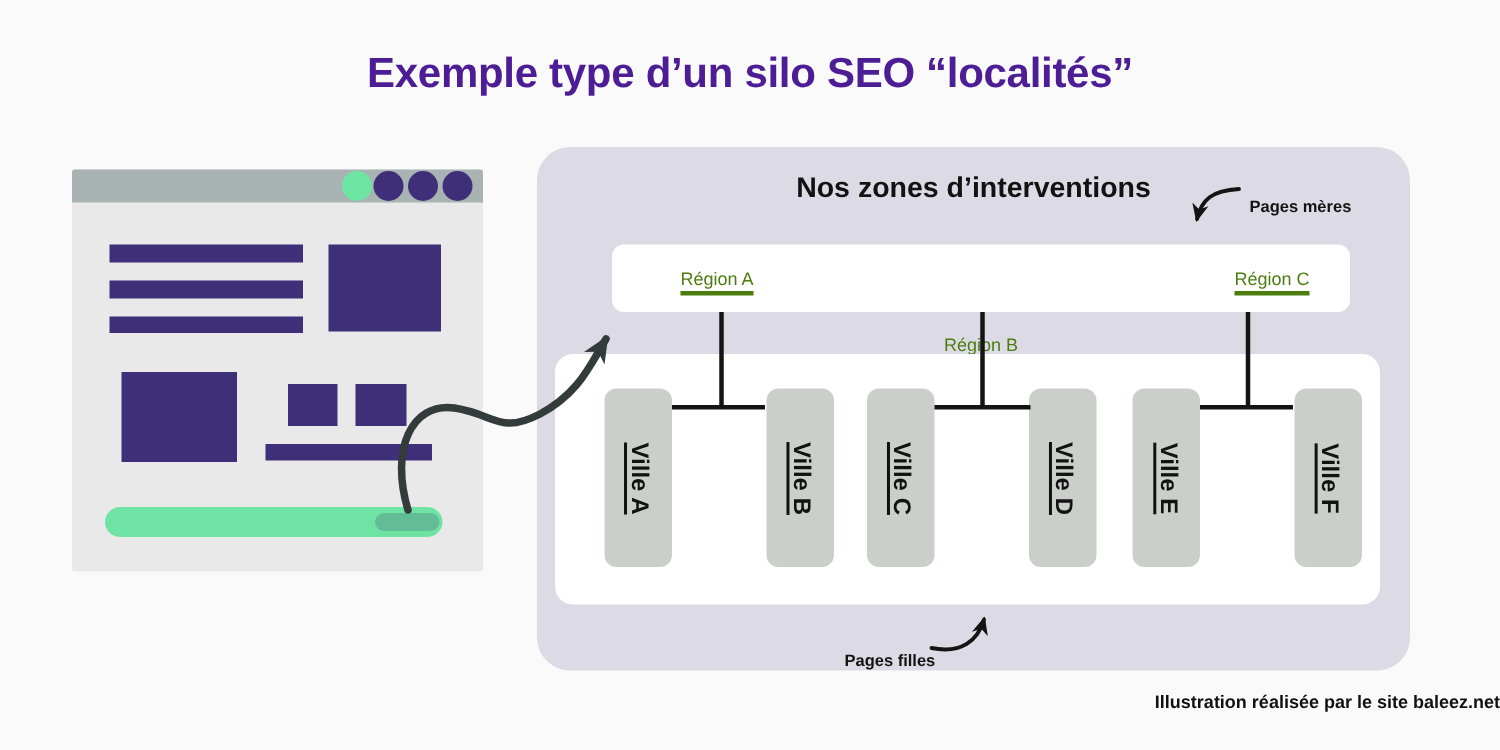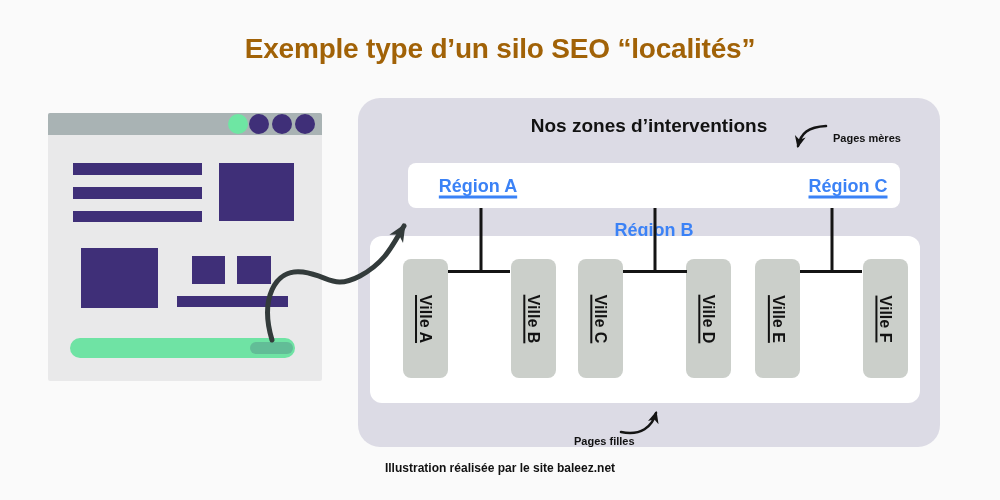--- a/index.html
+++ b/index.html
@@ -6,21 +6,21 @@
   html, body { background: #fafafa; }
   body { font-family: "Liberation Sans", sans-serif; }
   .page {
     position: relative; width: 1000px; height: 500px;
     background: #fafafa; overflow: hidden;
   }
   
   .main-title {
     position: absolute; top: 33px; left: 0; width: 100%;
     text-align: center; font-size: 28px; font-weight: bold;
-    color: #a16207; letter-spacing: -0.2px;
+    color: #4c1d95; letter-spacing: -0.2px;
   }
   
   .browser {
     position: absolute; left: 48px; top: 113px; width: 274px; height: 268px;
     background: #e9e9ea; border-radius: 2px;
   }
   .browser-topbar {
     position: absolute; left: 0; top: 0; width: 274px; height: 22px;
     background: #a9b3b4; border-radius: 2px 2px 0 0;
   }
@@ -54,28 +54,28 @@
   .panel-heading {
     position: absolute; top: 17px; left: 0; width: 100%;
     text-align: center; font-size: 19px; font-weight: bold; color: #121212;
   }
   .annot {
     position: absolute; font-size: 11px; font-weight: bold; color: #121212;
     white-space: nowrap;
     margin-top: 12px;
   }
   .annot-meres  { left: 475px; top: 22px; }
-  .annot-filles { left: 216px; top: 325px; }
+  .annot-filles { left: 205px; top: 325px; }
   .regions-box {
     position: absolute; left: 50px; top: 65px; width: 492px; height: 45px;
     background: #ffffff; border-radius: 8px;
   }
   .region-label {
     position: absolute; top: 50%; transform: translate(-50%, -50%);
-    font-size: 18px; font-weight: bold; color: #3b82f6; white-space: nowrap;
+    font-size: 12px; font-weight: normal; color: #4d7c0f; white-space: nowrap;
     text-decoration: underline; text-decoration-thickness: 2.5px; text-underline-offset: 4px;
   }
   .region-a { left: 70px; }
   .region-b { left: 246px; margin-top: 44px; }
   .region-c { left: 440px; }
   .children-box {
     position: absolute; left: 12px; top: 138px; width: 550px; height: 167px;
     background: #ffffff; border-radius: 12px;
   }
   .ville {
@@ -87,21 +87,21 @@
     transform: rotate(90deg); white-space: nowrap;
     font-size: 16px; font-weight: bold; color: #121212;
     text-decoration: underline; text-decoration-thickness: 2px; text-underline-offset: 3px;
   }
   .ville-a { left: 45px; }  .ville-b { left: 153px; }
   .ville-c { left: 220px; } .ville-d { left: 328px; }
   .ville-e { left: 397px; } .ville-f { left: 505px; }
   
   .caption {
     position: absolute; top: 461px; left: 0; width: 100%;
-    text-align: center; font-size: 12px; font-weight: bold; color: #111111;
+    text-align: right; font-size: 12px; font-weight: bold; color: #111111;
   }
   
   .overlay {
     position: absolute; left: 0; top: 0; width: 1000px; height: 500px;
     pointer-events: none;
   }
 </style>
 </head>
 <body>
 

